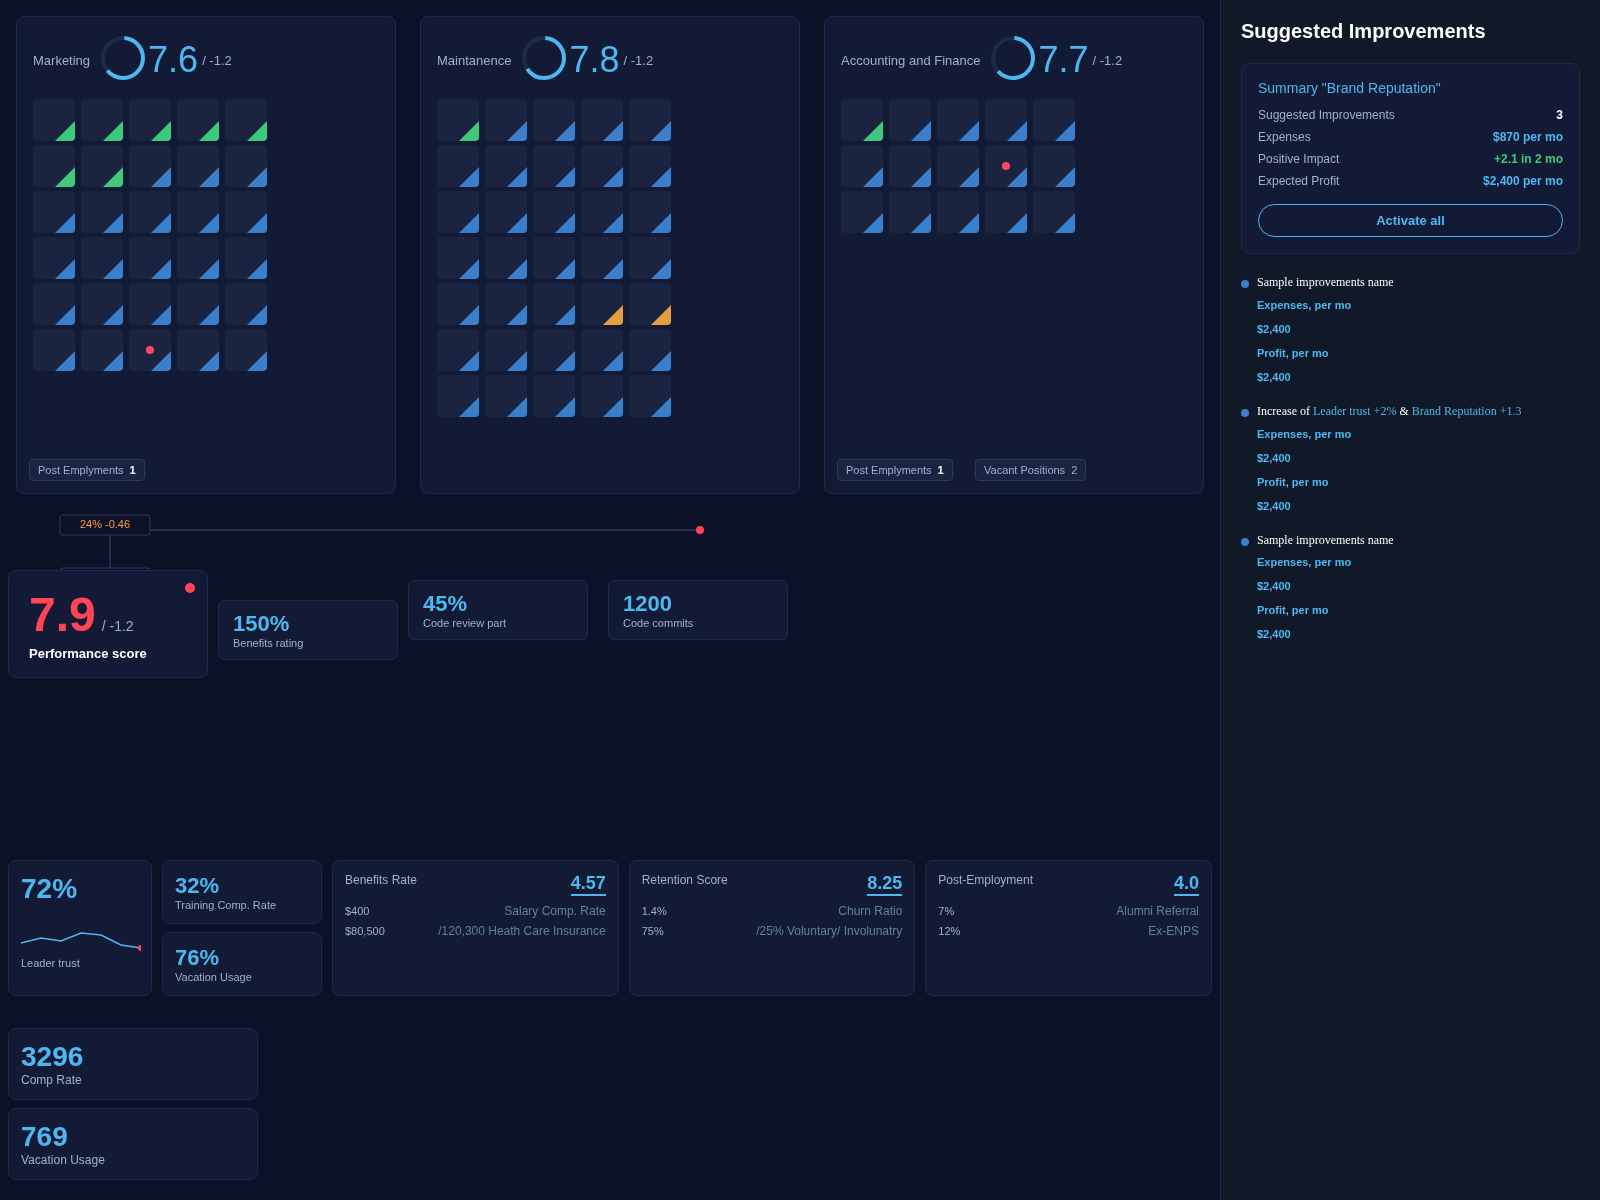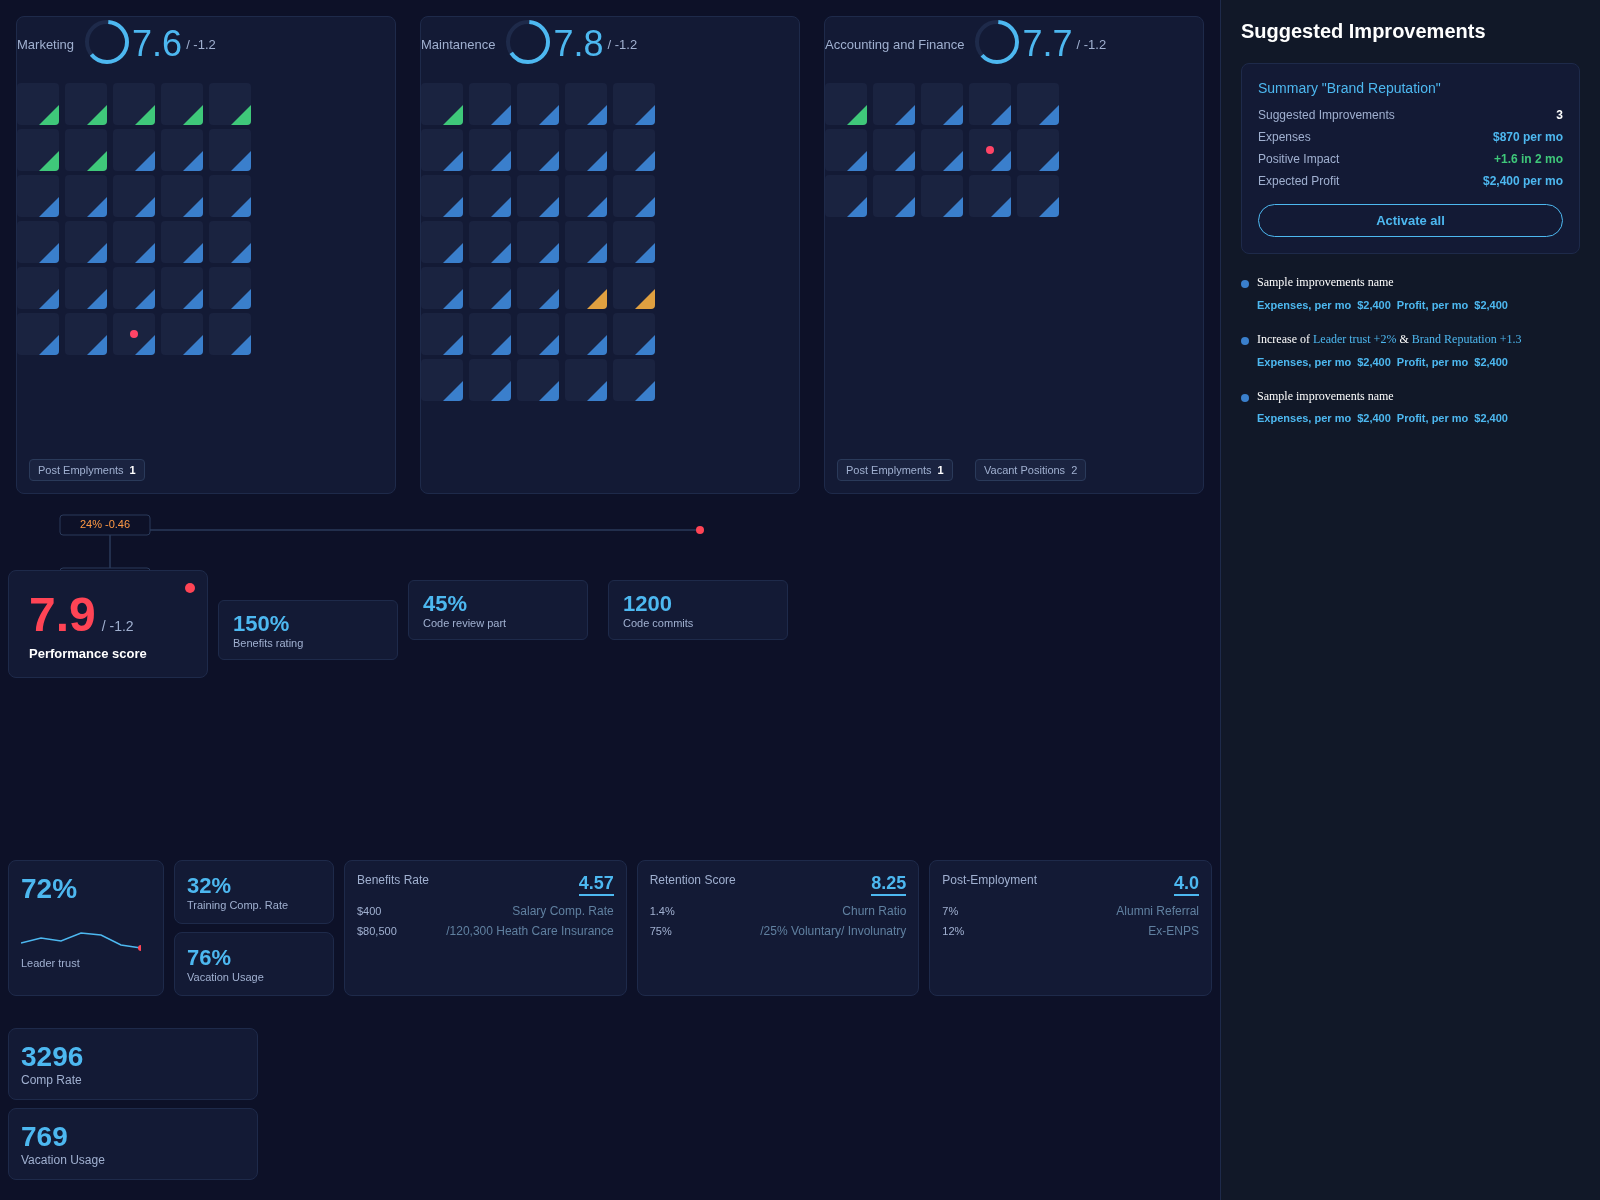--- a/index.html
+++ b/index.html
@@ -10,21 +10,21 @@
       width: 1600px;
       height: 1200px;
       overflow: hidden;
       position: relative;
     }
 
     .dept-card {
       background: #131a35;
       border: 1px solid #1e2a4a;
       border-radius: 8px;
-      padding: 0;
+      padding: 16px;
       position: relative;
       flex: 1;
       margin: 8px;
       overflow: hidden;
     }
 
     .dept-header {
       display: flex;
       align-items: center;
       margin-bottom: 12px;
@@ -230,23 +230,24 @@
       font-family: Liberation Serif, serif;
     }
 
     .improvement-title a {
       color: #4db8f0;
       text-decoration: none;
     }
 
     .improvement-metrics {
       display: flex;
-      gap: 6px;
+      gap: 12px;
       font-size: 11px;
       color: #a0b0d0;
+      flex-direction: column;
     }
 
     .improvement-metrics span {
       color: #4db8f0;
       font-weight: 600;
     }
 
     .perf-score-card {
       background: #131a35;
       border: 1px solid #1e2a4a;
@@ -345,21 +346,21 @@
       color: #6080a0;
       font-size: 12px;
     }
 
     
     .leader-trust-card {
       background: #131a35;
       border: 1px solid #1e2a4a;
       border-radius: 8px;
       padding: 12px;
-      width: 156px;
+      width: 144px;
     }
 
     .lt-value {
       font-size: 28px;
       font-weight: 700;
       color: #4db8f0;
     }
 
     .lt-label {
       font-size: 11px;
@@ -560,21 +561,21 @@
       <div class="summary-row">
         <span class="summary-label">Suggested Improvements</span>
         <span style="color:#fff;font-weight:700;">3</span>
       </div>
       <div class="summary-row">
         <span class="summary-label">Expenses</span>
         <span class="summary-value">$870 per mo</span>
       </div>
       <div class="summary-row">
         <span class="summary-label">Positive Impact</span>
-        <span class="summary-value green">+1.6 in 2 mo</span>
+        <span class="summary-value green">+2.1 in 2 mo</span>
       </div>
       <div class="summary-row">
         <span class="summary-label">Expected Profit</span>
         <span class="summary-value">$2,400 per mo</span>
       </div>
       <button class="activate-btn">Activate all</button>
     </div>
 
     <div class="improvement-item">
       <div class="improvement-title">Sample improvements name</div>

